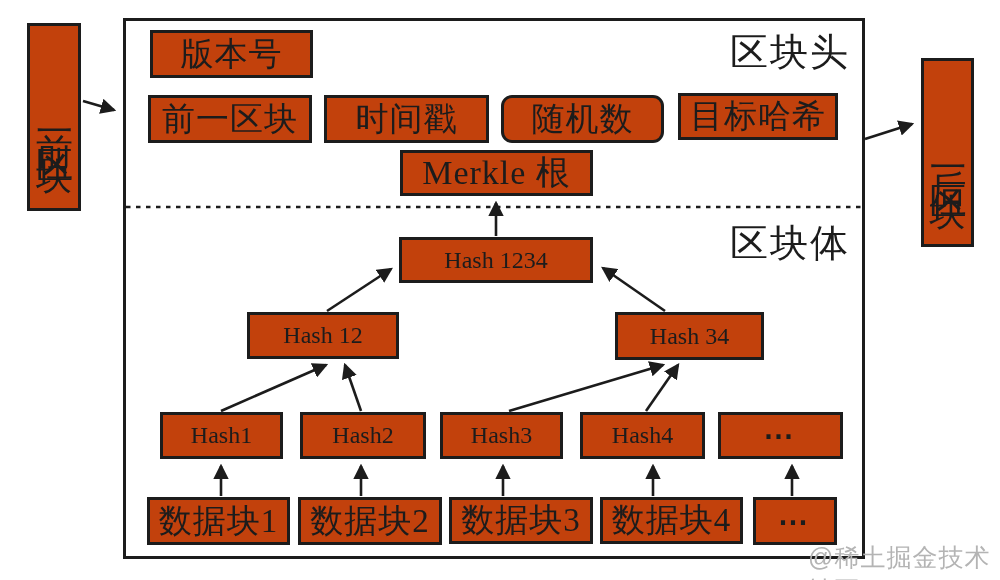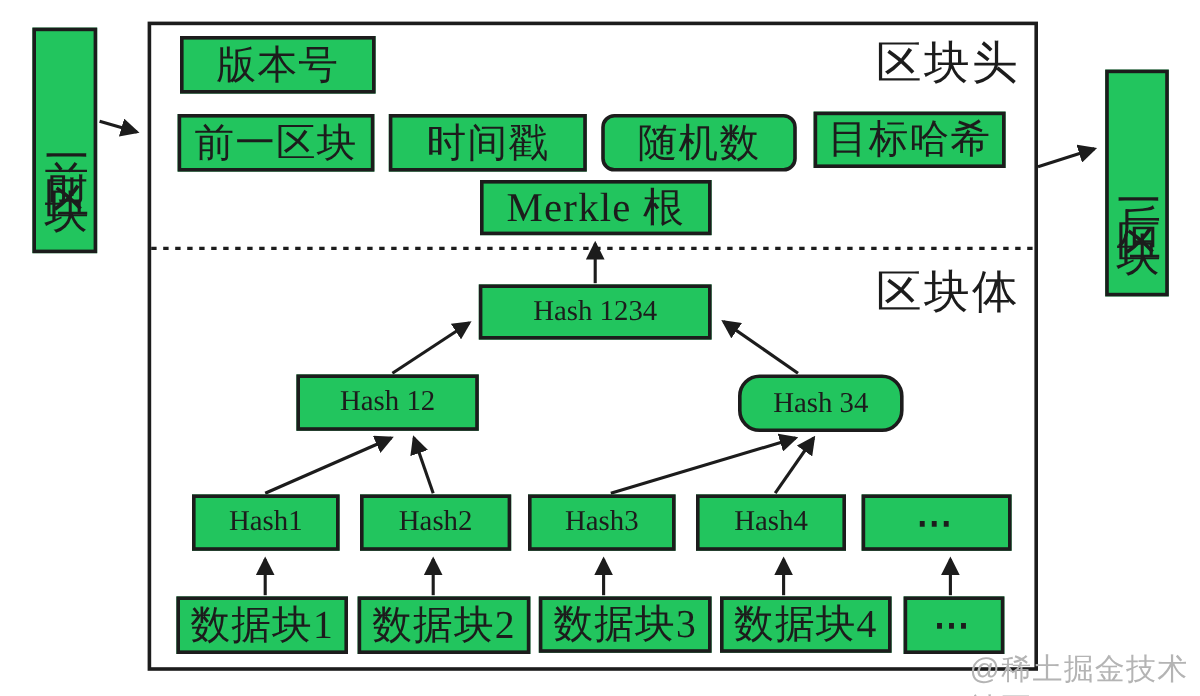--- a/index.html
+++ b/index.html
@@ -9,21 +9,21 @@
     height: 580px;
     background: #ffffff;
     font-family: "Liberation Serif", "DejaVu Serif", serif;
     color: #1c1c1c;
     overflow: hidden;
   }
   .box {
     position: absolute;
     box-sizing: border-box;
     border: 3px solid #1c1c1c;
-    background: #22c55e;
+    background: #c2410c;
     display: flex;
     align-items: center;
     justify-content: center;
     white-space: nowrap;
   }
   .cn   { font-size: 33px; letter-spacing: 1px; }
   .lat  { font-size: 24px; text-align: center; }
   .dots { font-size: 30px; letter-spacing: 4px; font-weight: bold; }
   .vbox {
     writing-mode: vertical-rl;
@@ -102,21 +102,21 @@
   <div class="box cn" style="left:501px; top:95px; width:163px; height:48px;border-radius:11px;">随机数</div>
 
   <div class="box cn" style="left:678px; top:93px; width:160px; height:47px;">目标哈希</div>
 
   <div class="box cn" style="left:400px; top:150px; width:193px; height:46px; font-size:34px;">Merkle 根</div>
 
   <div class="box lat" style="left:399px; top:237px; width:194px; height:46px;">Hash 1234</div>
 
   <div class="box lat" style="left:247px; top:312px; width:152px; height:47px;">Hash 12</div>
 
-  <div class="box lat" style="left:615px; top:312px; width:138px; height:48px;border-radius:18px;">Hash 34</div>
+  <div class="box lat" style="left:615px; top:312px; width:149px; height:48px;">Hash 34</div>
 
   <div class="box lat" style="left:160px; top:412px; width:123px; height:47px;">Hash1</div>
 
   <div class="box lat" style="left:300px; top:412px; width:126px; height:47px;">Hash2</div>
 
   <div class="box lat" style="left:440px; top:412px; width:123px; height:47px;">Hash3</div>
 
   <div class="box lat" style="left:580px; top:412px; width:125px; height:47px;">Hash4</div>
 
   <div class="box dots" style="left:718px; top:412px; width:125px; height:47px;">⋯</div>

